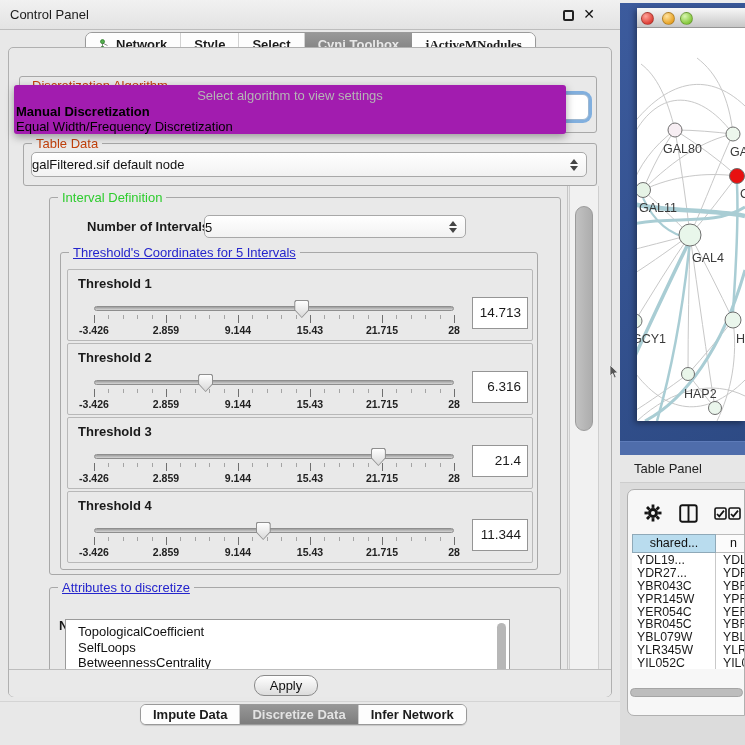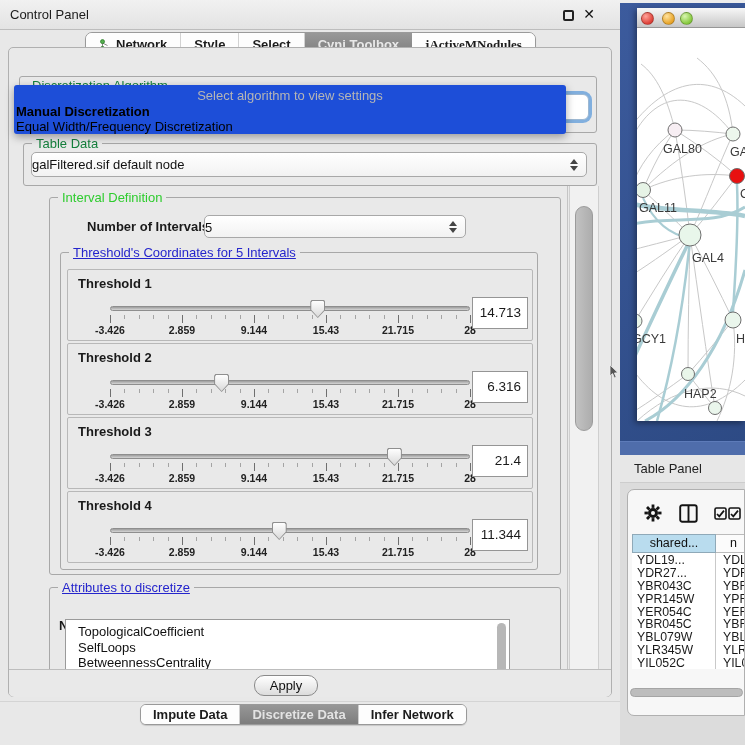--- a/index.html
+++ b/index.html
@@ -14,35 +14,35 @@
   .close-icon { position:absolute; right:25px; top:6px; font-size:14px; font-weight:bold; color:#111; }
 
   .top-tabbar { position:absolute; left:85px; top:32px; height:25px; display:flex; border:1px solid #9a9a9a; border-radius:7px; overflow:hidden; background:#fff; box-shadow:0 1px 1px rgba(0,0,0,.15); }
   .top-tab { display:flex; align-items:center; gap:5px; padding:0 13px; font-size:13px; font-weight:bold; color:#1c1c1c; background:#fdfdfd; border-right:1px solid #d2d2d2; cursor:default; }
   .top-tab:last-child { border-right:none;font-family:Liberation Serif, serif; }
   .top-tab.selected { background:linear-gradient(#989898,#7c7c7c); color:#e9e9e9; border-right:none; }
 
   .content-panel { position:absolute; left:8px; top:47px; width:604px; height:650px; background:#e9e9e9; border:1px solid #b0b0b0; border-radius:5px; }
 
   .group { position:absolute; border:1px solid #a8a8a8; border-radius:3px; }
-  .group-title { position:absolute; top:-8px; left:8px; background:#e9e9e9; padding:0 4px; font-size:13px; color:#15803d; white-space:nowrap; }
+  .group-title { position:absolute; top:-8px; left:8px; background:#e9e9e9; padding:0 4px; font-size:13px; color:#c2410c; white-space:nowrap; }
   .group-title.green { color:#2ecc2e; }
   .group-title.blue  { color:#2525cc;text-decoration:underline; }
 
   .combo { position:absolute; background:linear-gradient(#ffffff,#f2f2f2); border:1px solid #a8a8a8; border-radius:5px; font-size:13px; color:#111; }
   .combo .combo-text { position:absolute; left:0; top:0; line-height:23px; white-space:nowrap; }
   .spinner { position:absolute; right:7px; top:50%; width:9px; height:12px; transform:translateY(-50%); }
   .spinner .up  { position:absolute; top:0; left:0; width:0; height:0; border-left:4.5px solid transparent; border-right:4.5px solid transparent; border-bottom:5px solid #444; }
   .spinner .dn  { position:absolute; bottom:0; left:0; width:0; height:0; border-left:4.5px solid transparent; border-right:4.5px solid transparent; border-top:5px solid #444; }
 
   
   .algo-combo { position:absolute; left:22px; top:46px; width:558px; height:26px; background:#fff; border:1px solid #9db8d2; border-radius:6px; box-shadow:0 0 0 3px rgba(110,165,220,.85); }
 
   
-  .algo-popup { position:absolute; left:5px; top:37px; width:552px; height:49px; background:#1d4ed8; border-radius:3px; box-shadow:0 3px 9px rgba(0,0,0,.35); z-index:60; }
+  .algo-popup { position:absolute; left:5px; top:37px; width:552px; height:49px; background:#a21caf; border-radius:3px; box-shadow:0 3px 9px rgba(0,0,0,.35); z-index:60; }
   .algo-popup .hint { position:absolute; left:0; top:3px; width:100%; text-align:center; color:#b5b5b5; font-size:13px; }
   .algo-popup .opt1 { position:absolute; left:2px; top:19px; font-weight:bold; font-size:13px; color:#000; }
   .algo-popup .opt2 { position:absolute; left:2px; top:34px; font-size:13px; color:#000; }
 
   
   .g-discretization { left:10px; top:28px; width:578px; height:57px; }
   .g-discretization .group-title { top:1px; }
   .g-tabledata { left:14px; top:95px; width:574px; height:43px; }
   .tabledata-combo { left:22px; top:104px; width:556px; height:25px; }
 
@@ -51,21 +51,21 @@
   .v-scrollbar-track { position:absolute; left:560px; top:138px; width:30px; height:483px; background:#f1f1f1; border-left:1px solid #cfcfcf; border-right:1px solid #cfcfcf; }
   .v-scrollbar-thumb { position:absolute; left:566px; top:158px; width:18px; height:225px; background:linear-gradient(90deg,#c2c2c2,#adadad); border:1px solid #9b9b9b; border-radius:9px; }
 
   .g-interval { left:36px; top:11px; width:512px; height:378px; }
   .num-int-label { position:absolute; left:37px; top:21px; font-weight:bold; font-size:13px; }
   .num-int-combo { left:154px; top:17px; width:262px; height:23px; }
   .g-thresholds { position:absolute; left:10px; top:54px; width:478px; height:318px; border:1px solid #a8a8a8; border-radius:3px; }
 
   .threshold-panel { position:absolute; left:6px; width:466px; height:72px; border:1px solid #b8b8b8; border-radius:2px; background:#e9e9e9; }
   .thr-label { position:absolute; left:10px; top:6px; font-weight:bold; font-size:13px; }
-  .slider { position:absolute; left:16px; top:0; width:100%; height:100%; }
+  .slider { position:absolute; left:0; top:0; width:100%; height:100%; }
   .track { position:absolute; left:26px; top:36px; width:360px; height:5px; background:linear-gradient(#9c9c9c,#d6d6d6); border:1px solid #8e8e8e; border-radius:3px; }
   .ticks i { position:absolute; width:1px; background:#8a8a8a; }
   .ticks i.minor { top:45px; height:4px; background:#a4a4a4; }
   .ticks i.major { top:45px; height:8px; background:#6f6f6f; }
   .tick-labels span { position:absolute; top:54px; transform:translateX(-50%); font-size:10.5px; font-weight:bold; color:#222; white-space:nowrap; }
   .thumb { position:absolute; top:30px; width:15px; height:18px; clip-path:polygon(8% 0,92% 0,100% 10%,100% 55%,50% 100%,0 55%,0 10%); background:#8f8f8f; }
   .thumb-in { position:absolute; left:1px; top:1px; width:13px; height:16px; clip-path:polygon(8% 0,92% 0,100% 10%,100% 55%,50% 100%,0 55%,0 10%); background:linear-gradient(#fefefe,#d9d9d9); }
   .value-box { position:absolute; left:404px; top:27px; width:56px; height:32px; background:#fff; border:1px solid #959595; font-size:13.5px; text-align:right; line-height:30px; padding-right:6px; }
 
   .g-attributes { left:36px; top:401px; width:512px; height:210px; }

